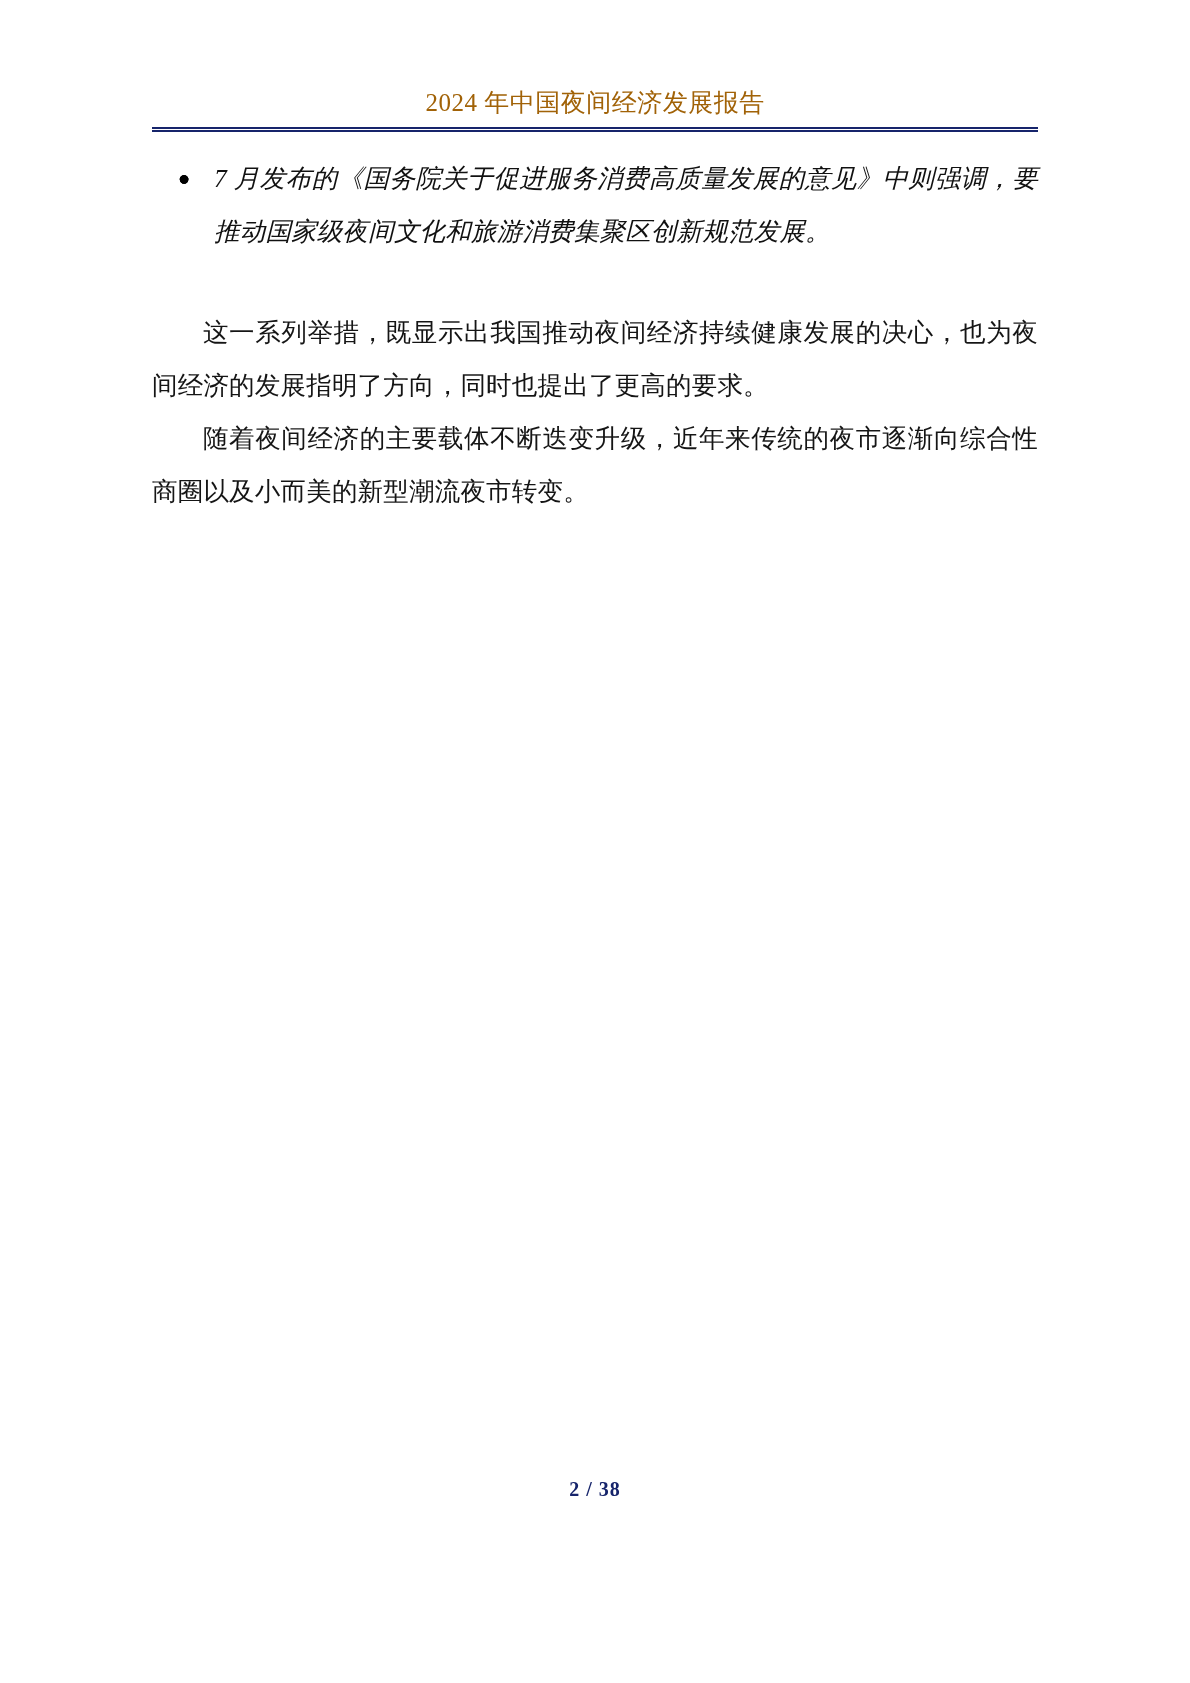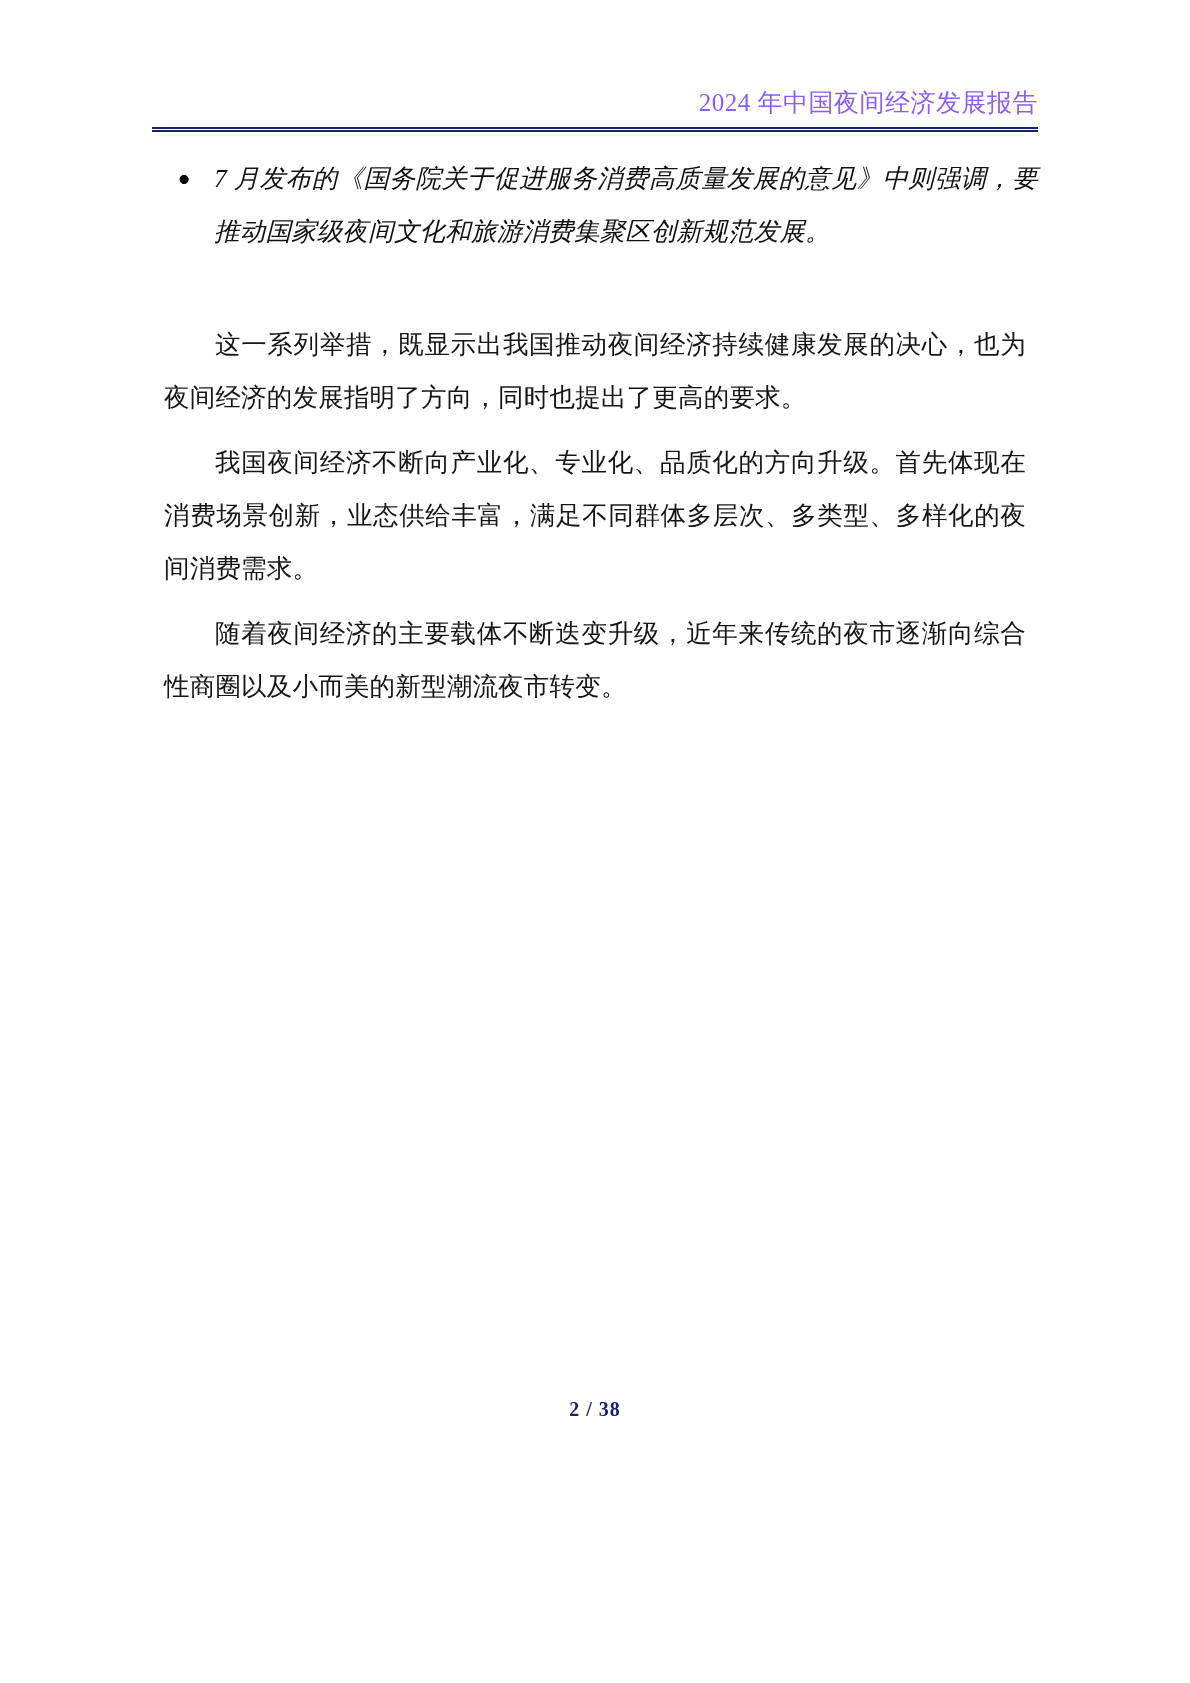--- a/index.html
+++ b/index.html
@@ -19,25 +19,25 @@
   }
 
   
   .header {
     position: absolute;
     left: 152px;
     top: 88px;
     width: 886px;
   }
   .header-title {
-    text-align: right;
+    text-align: center;
     font-family: "Liberation Serif", "DejaVu Serif", serif;
     font-size: 25px;
     letter-spacing: 0.5px;
-    color: #8b5cf6;
+    color: #a16207;
     line-height: 1.2;
     white-space: nowrap;
   }
   .header-rule {
     margin-top: 9px;
     width: 100%;
     height: 5px;
     border-top: 2px solid #16246b;
     border-bottom: 2px solid #16246b;
     box-sizing: border-box;
@@ -76,35 +76,35 @@
     font-size: 20px;
     line-height: 53px;
     font-style: normal;
     color: #000000;
   }
 
   .gap-after-bullets { height: 46px; }
 
   
   .para {
-    margin: 12px;
+    margin: 0;
     font-size: 25.5px;
     line-height: 53px;
     text-align: justify;
     text-justify: inter-ideograph;
     text-indent: 2em;
     color: #151515;
     letter-spacing: 0.2px;
   }
 
   
   .footer {
     position: absolute;
     left: 0;
-    top: 1398px;
+    top: 1478px;
     width: 1190px;
     text-align: center;
   }
   .footer-page {
     display: inline-block;
     font-size: 20px;
     font-weight: bold;
     color: #16246b;
     letter-spacing: 1px;
   }
@@ -130,21 +130,20 @@
       </li>
       <li class="bullet-item">
         <span class="bullet-marker">●</span>
         <span>7 月发布的《国务院关于促进服务消费高质量发展的意见》中则强调，要推动国家级夜间文化和旅游消费集聚区创新规范发展。</span>
       </li>
     </ul>
 
     <div class="gap-after-bullets"></div>
 
     <p class="para">这一系列举措，既显示出我国推动夜间经济持续健康发展的决心，也为夜间经济的发展指明了方向，同时也提出了更高的要求。</p>
-    <p class="para">我国夜间经济不断向产业化、专业化、品质化的方向升级。首先体现在消费场景创新，业态供给丰富，满足不同群体多层次、多类型、多样化的夜间消费需求。</p>
     <p class="para">随着夜间经济的主要载体不断迭变升级，近年来传统的夜市逐渐向综合性商圈以及小而美的新型潮流夜市转变。</p>
 
   </div>
 
   <div class="footer">
     <span class="footer-page">2 / 38</span>
   </div>
 
 </div>
 

